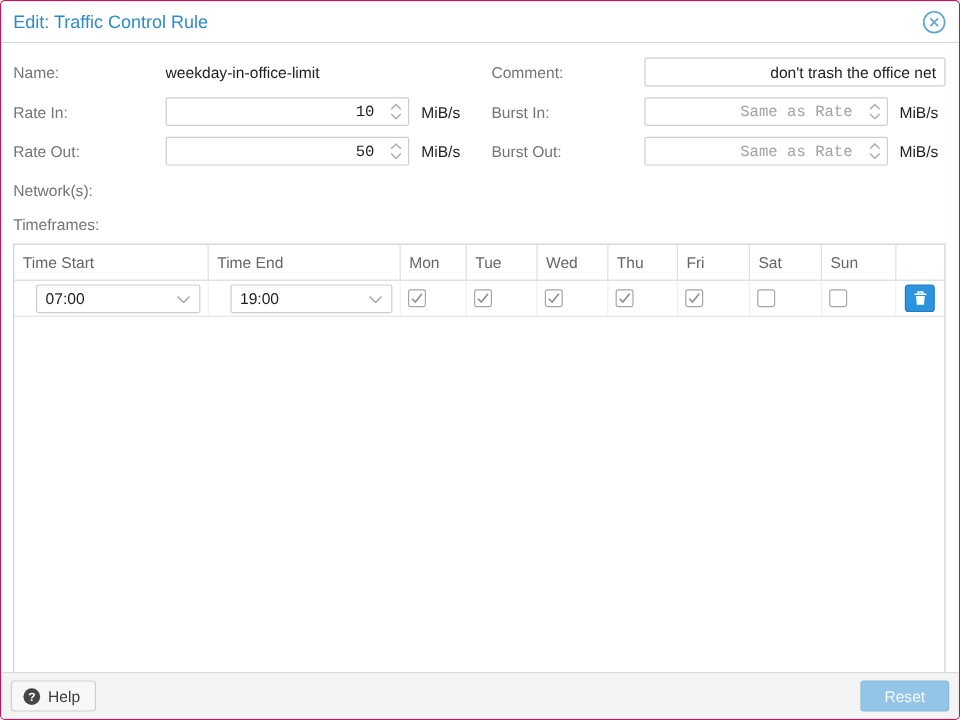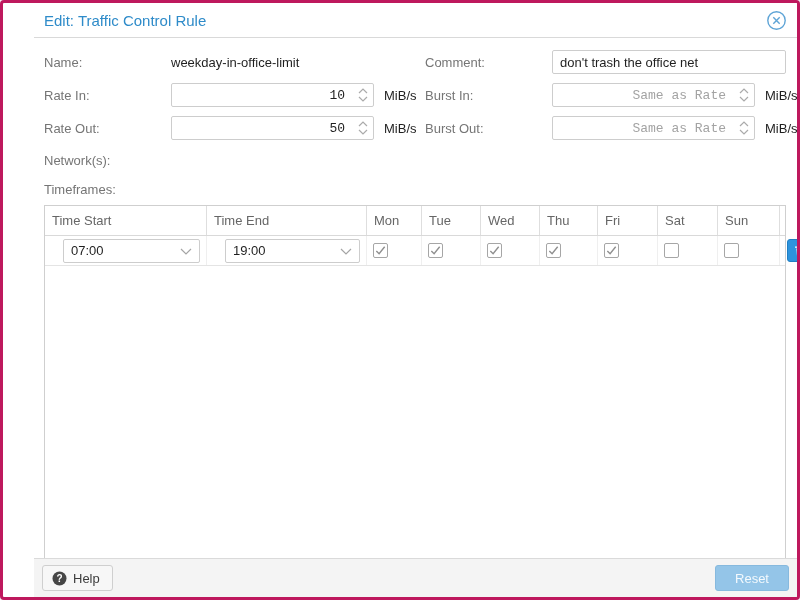--- a/index.html
+++ b/index.html
@@ -1,42 +1,42 @@
 <!DOCTYPE html>
 <html><head>
 <meta charset="utf-8">
 <style>
   html,body{margin:0;padding:0;background:#f2f2f2;}
   *{box-sizing:border-box;}
   .window{
     width:800px;height:600px;background:#fff;
-    border:3px solid #be185d;border-radius:4px;overflow:hidden;
+    border:1px solid #be185d;border-radius:4px;overflow:hidden;
     font-family:"Liberation Sans",sans-serif;font-size:13px;color:#1f1f1f;
-    display:flex;flex-direction:column;position:relative;padding-left:31px;
+    display:flex;flex-direction:column;position:relative;
   }
   
   .titlebar{height:35px;flex:0 0 35px;display:flex;align-items:center;
     padding:0 10px;border-bottom:1px solid #d9d9d9;background:#fff;}
   .title{color:#2e8bc9;font-size:15px;}
   .close-btn{margin-left:auto;width:22px;height:22px;display:flex;align-items:center;
     justify-content:center;cursor:pointer;}
   
   .body{flex:1;padding:12px 11px 0 10px;background:#fff;overflow:hidden;}
   .frow{display:flex;margin-bottom:9px;}
   .half{flex:1;display:flex;align-items:center;min-width:0;}
   .half.right{margin-left:20px;}
   .flabel{flex:0 0 127px;color:#757575;}
   .static-value{color:#1f1f1f;}
   .text-input{
     height:24px;border:1px solid #cdcdcd;border-radius:2px;background:#fff;
     font-family:"Liberation Sans",sans-serif;font-size:13px;color:#1f1f1f;
     padding:0 7px;outline:none;
   }
   .text-input::placeholder{color:#a3a3a3;opacity:1;}
-  .wide{flex:1;min-width:0;}
+  .wide{flex:1;min-width:0;text-align:right;}
   .spinwrap{position:relative;width:203px;flex:0 0 203px;}
   .spinwrap .text-input{width:100%;text-align:right;padding-right:28px;font-family:Liberation Mono, monospace;}
   .spin{position:absolute;right:6px;top:0;height:24px;display:flex;flex-direction:column;
     justify-content:center;gap:2px;}
   .sbtn{display:block;line-height:0;cursor:pointer;}
   .unit{margin-left:10px;color:#1f1f1f;}
   .section-label{color:#757575;margin:14px 0 8px 0;}
   
   .tf-table{border:1px solid #cfcfcf;height:364px;display:flex;flex-direction:column;
     background:#fff;}

